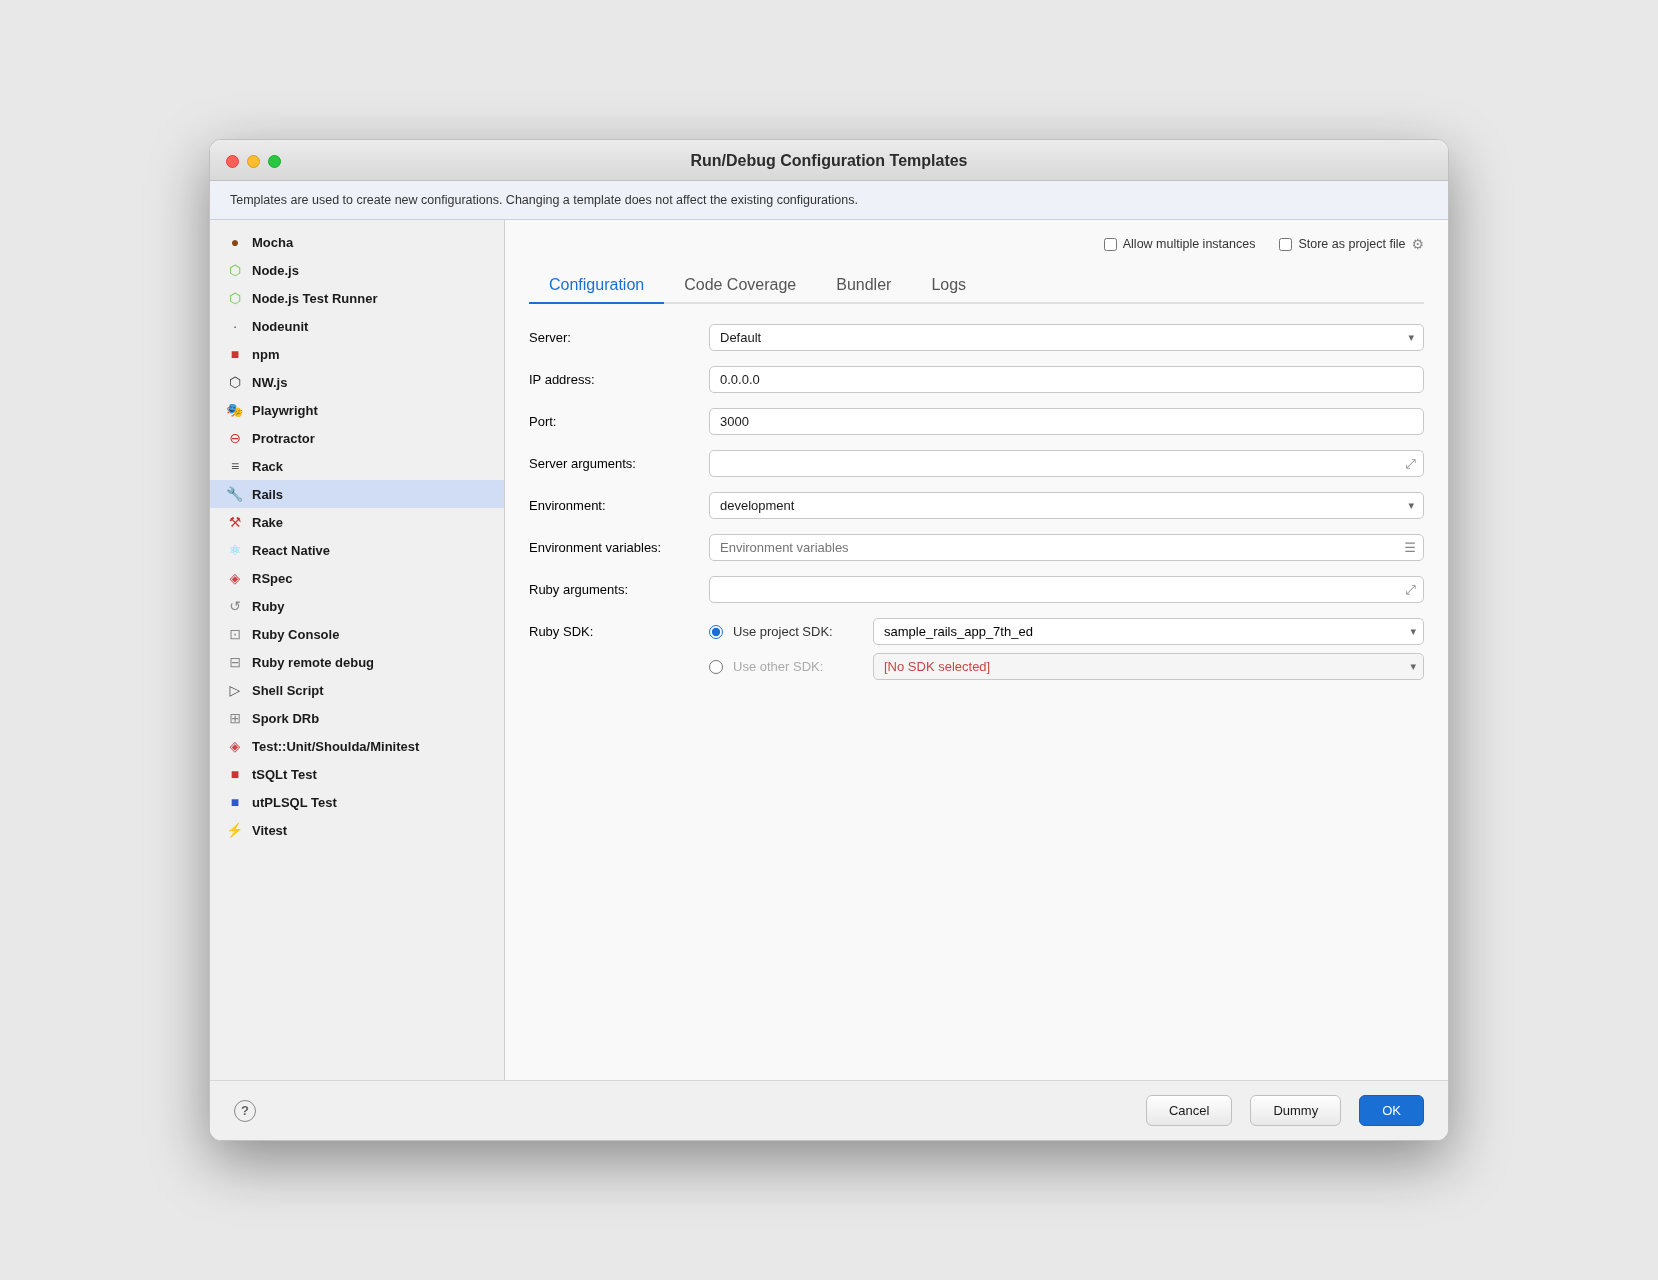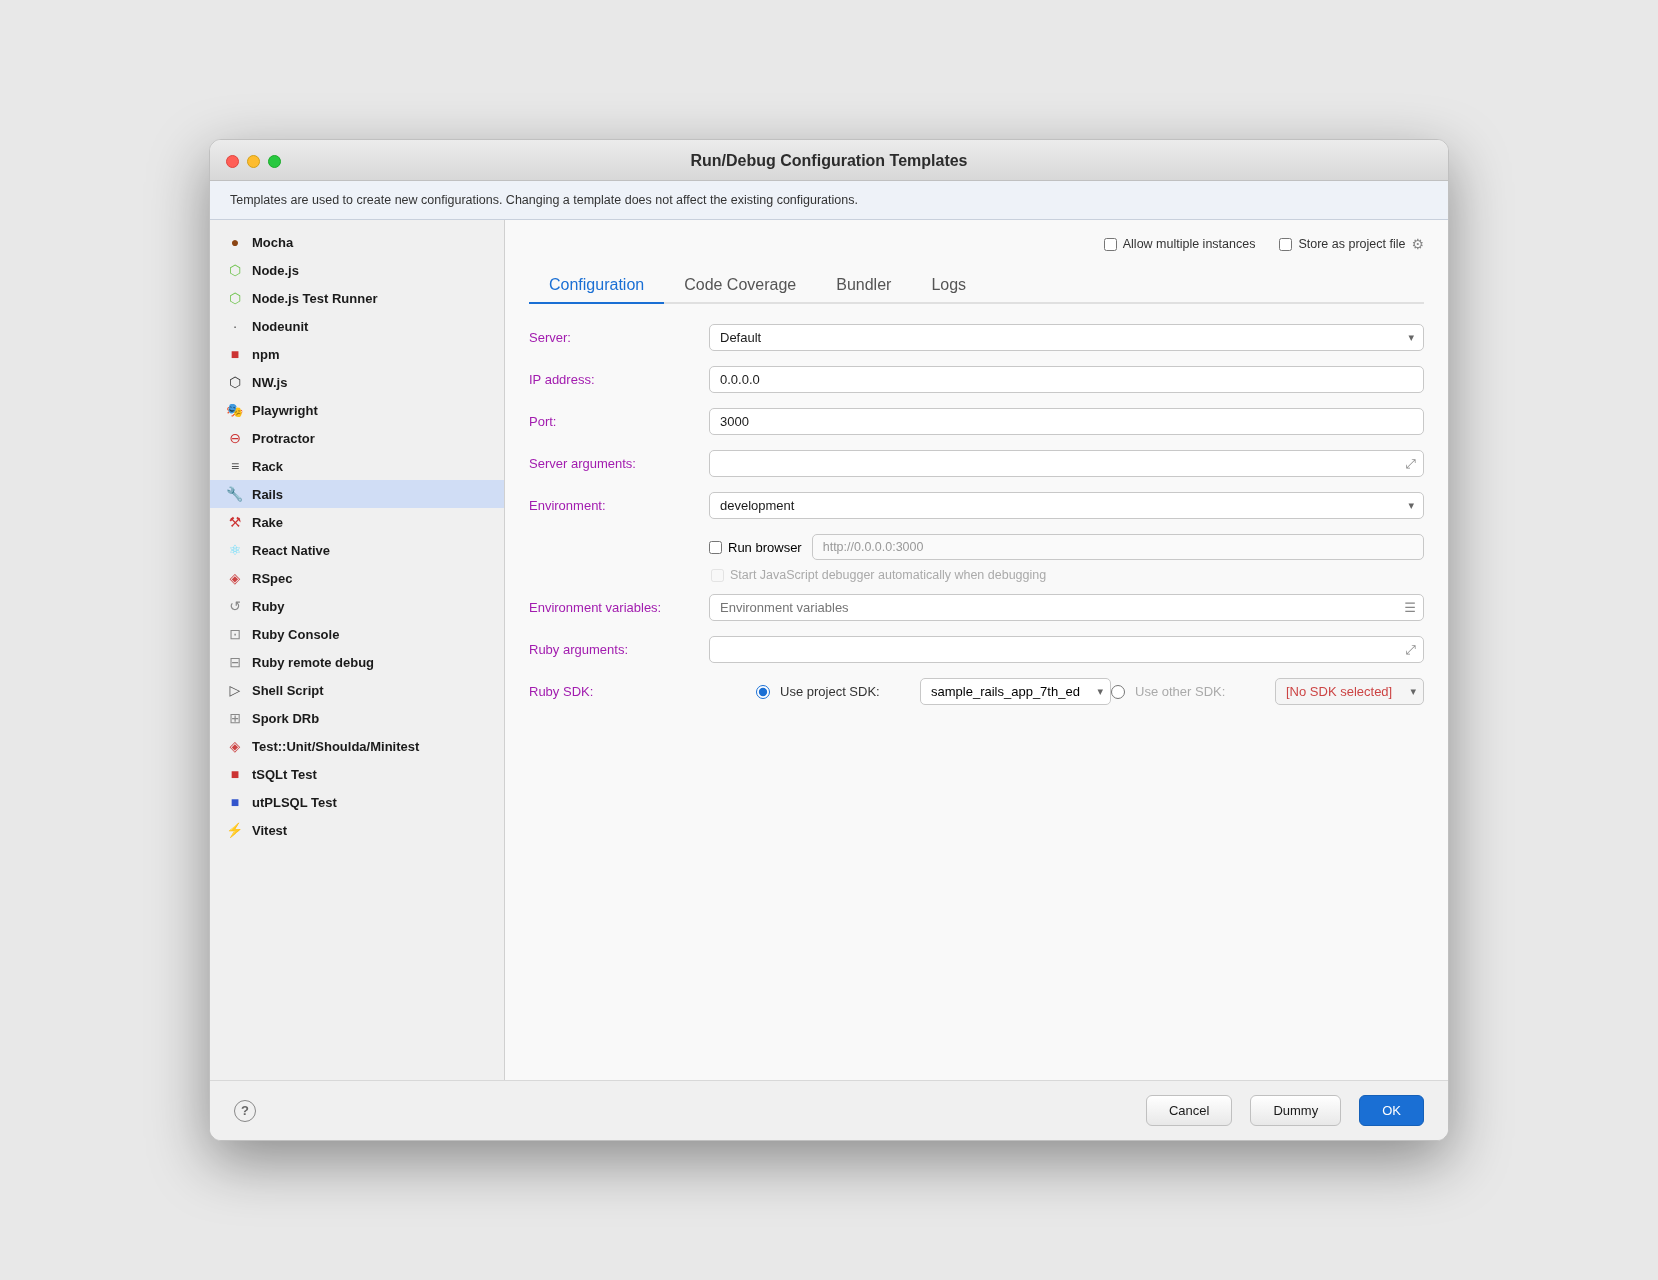--- a/index.html
+++ b/index.html
@@ -147,21 +147,21 @@
     .form-row {
       display: flex;
       align-items: flex-start;
       margin-bottom: 12px;
       min-height: 30px;
     }
     .form-label {
       width: 180px;
       flex-shrink: 0;
       padding-top: 6px;
-      color: #a21caf;
+      color: #000000;
       font-size: 13px;
     }
     .form-label.disabled {
       color: #aaa;
     }
     .form-control {
       flex: 1;
     }
     .input-field {
       width: 100%;
@@ -238,21 +238,22 @@
       display: flex;
       align-items: center;
       gap: 6px;
       margin-left: 2px;
     }
     .js-debugger-label input[type="checkbox"] {
       opacity: 0.5;
     }
     .sdk-row {
       display: flex;
-      justify-content: flex-end;
+      flex-direction: column;
+      gap: 8px;
     }
     .sdk-option {
       display: flex;
       align-items: center;
       gap: 10px;
     }
     .sdk-option input[type="radio"] {
       width: 14px;
       height: 14px;
       accent-color: #1a6fd4;
@@ -513,36 +514,20 @@
                 <option>development</option>
                 <option>test</option>
                 <option>production</option>
               </select>
               <span class="select-arrow">▾</span>
             </div>
           </div>
         </div>
 
 
-        <div class="form-row">
-          <div class="form-label"></div>
-          <div class="form-control">
-            <div class="run-browser-inner">
-              <label style="display:flex;align-items:center;gap:6px;cursor:pointer;">
-                <input type="checkbox" style="">
-                <span>Run browser</span>
-              </label>
-              <input type="text" class="run-browser-input" value="http://0.0.0.0:3000" style="">
-            </div>
-            <div class="js-debugger-label" style="margin-top:8px;">
-              <input type="checkbox" disabled="" style="">
-              <span>Start JavaScript debugger automatically when debugging</span>
-            </div>
-          </div>
-        </div>
 
         <div class="form-row">
           <div class="form-label">Environment variables:</div>
           <div class="form-control">
             <div class="input-with-icon">
               <input type="text" class="input-field" placeholder="Environment variables" style="">
               <span class="input-icon">☰</span>
             </div>
           </div>
         </div>

